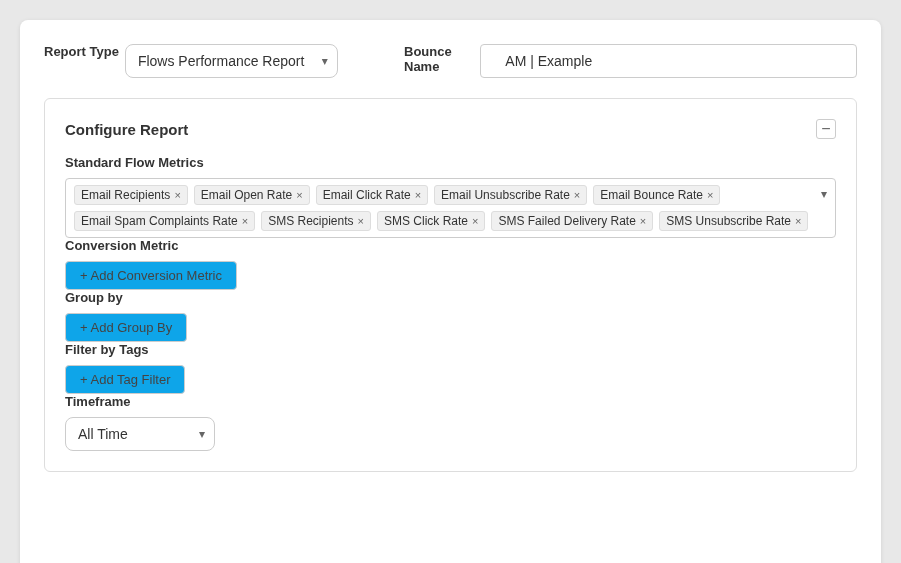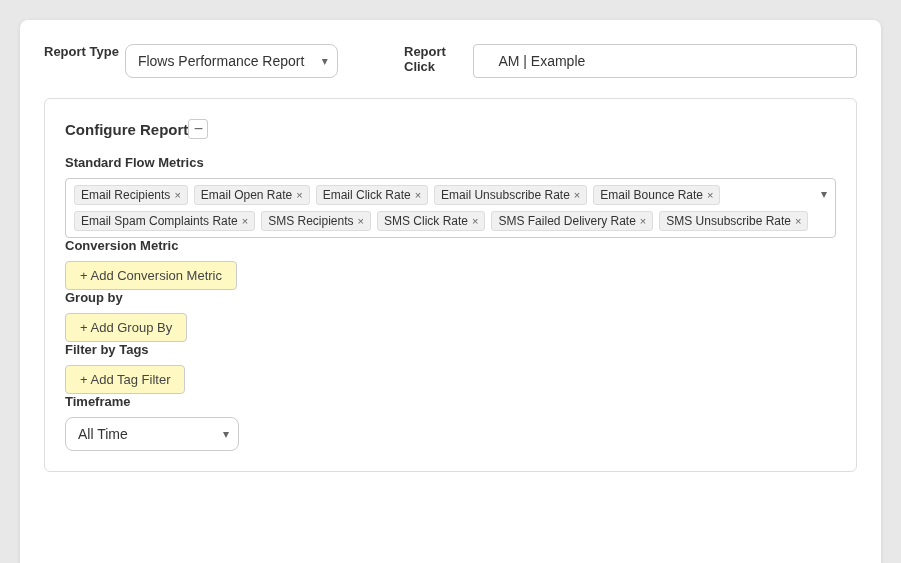--- a/index.html
+++ b/index.html
@@ -70,21 +70,21 @@
       color: #333;
       outline: none;
     }
     .configure-section {
       border: 1px solid #ddd;
       border-radius: 6px;
       padding: 20px;
     }
     .configure-header {
       display: flex;
-      justify-content: flex-start;
+      justify-content: space-between;
       align-items: center;
       margin-bottom: 16px;
     }
     .configure-title {
       font-size: 15px;
       font-weight: 600;
       color: #333;
     }
     .collapse-icon {
       width: 20px;
@@ -139,49 +139,49 @@
       cursor: pointer;
       color: #666;
       font-size: 11px;
       line-height: 1;
     }
     .section-block {
       margin-bottom: 0;
     }
     .add-btn {
       padding: 6px 14px;
-      background: #fef9c3;
+      background: #0ea5e9;
       border: 1px solid #ccc;
       border-radius: 4px;
       font-size: 13px;
       color: #444;
       cursor: pointer;
       display: inline-flex;
       align-items: center;
       gap: 4px;
     }
     .timeframe-select {
-      width: 174px;
+      width: 150px;
     }
   </style>
 </head>
 <body>
 
 <div class="page-container">
 
   <div class="top-row">
     <div class="field-group report-type">
       <label class="field-label">Report Type</label>
       <div class="select-wrapper">
         <select class="select-input"><option>Flows Performance Report</option></select>
         <span class="chevron-icon">▾</span>
       </div>
     </div>
     <div class="field-group report-name">
-      <label class="field-label">Report Click</label>
+      <label class="field-label">Bounce Name</label>
       <input class="text-input" type="text" value="AM | Example" style="">
     </div>
   </div>
 
   <div class="configure-section">
     <div class="configure-header">
       <span class="configure-title">Configure Report</span>
       <div class="collapse-icon">−</div>
     </div>
 

